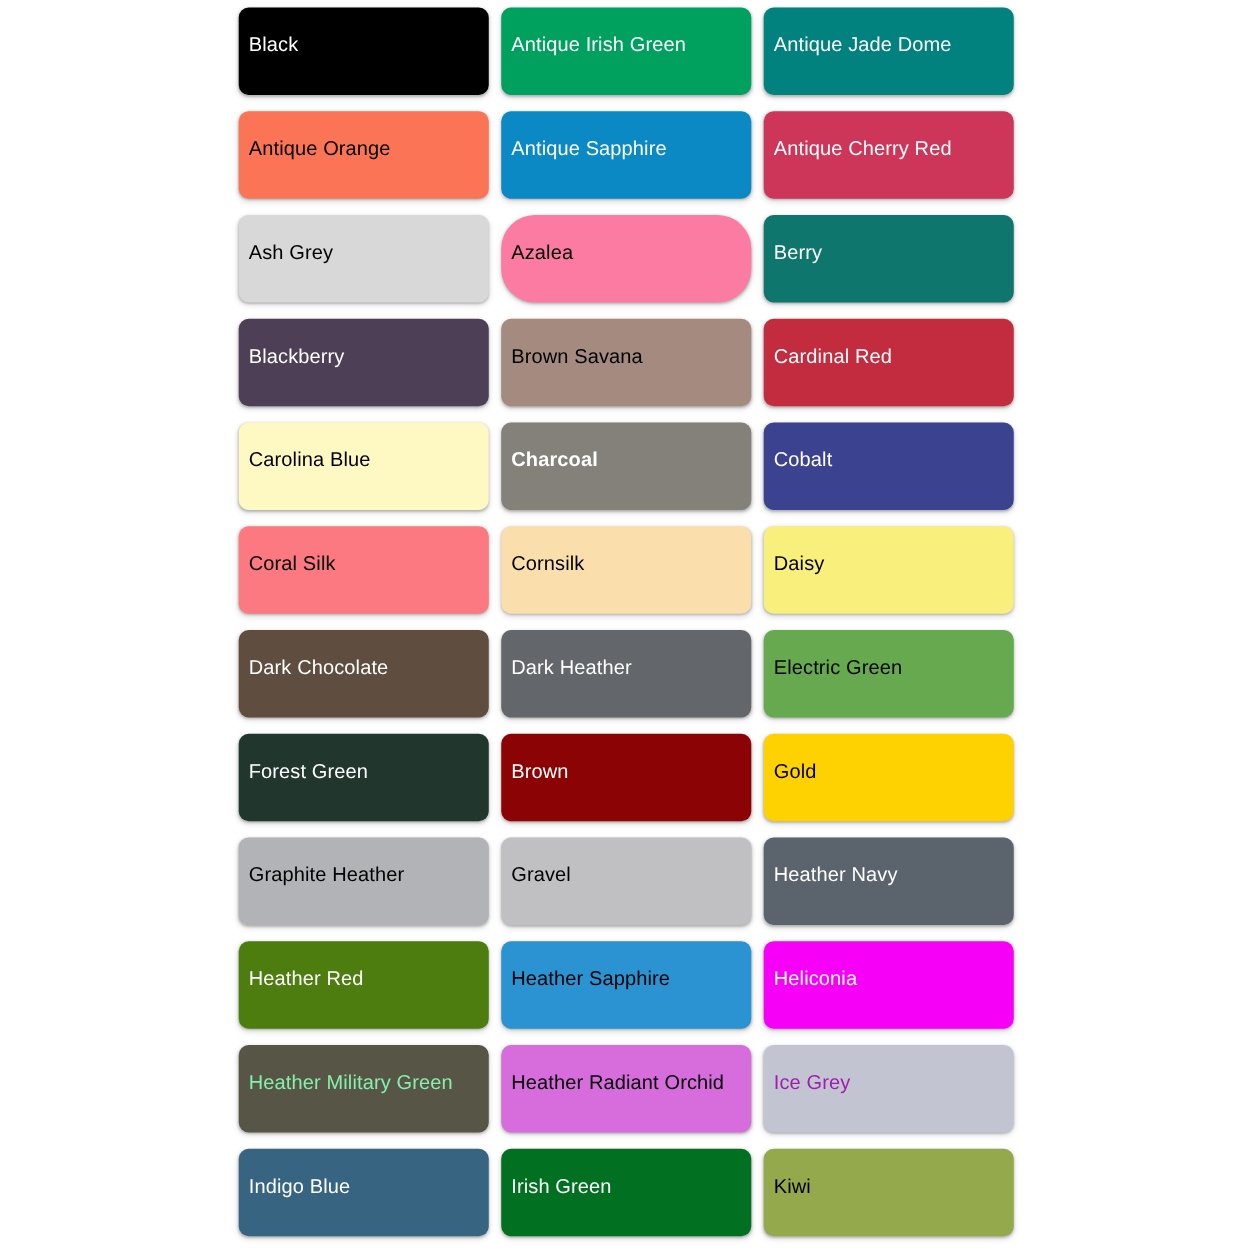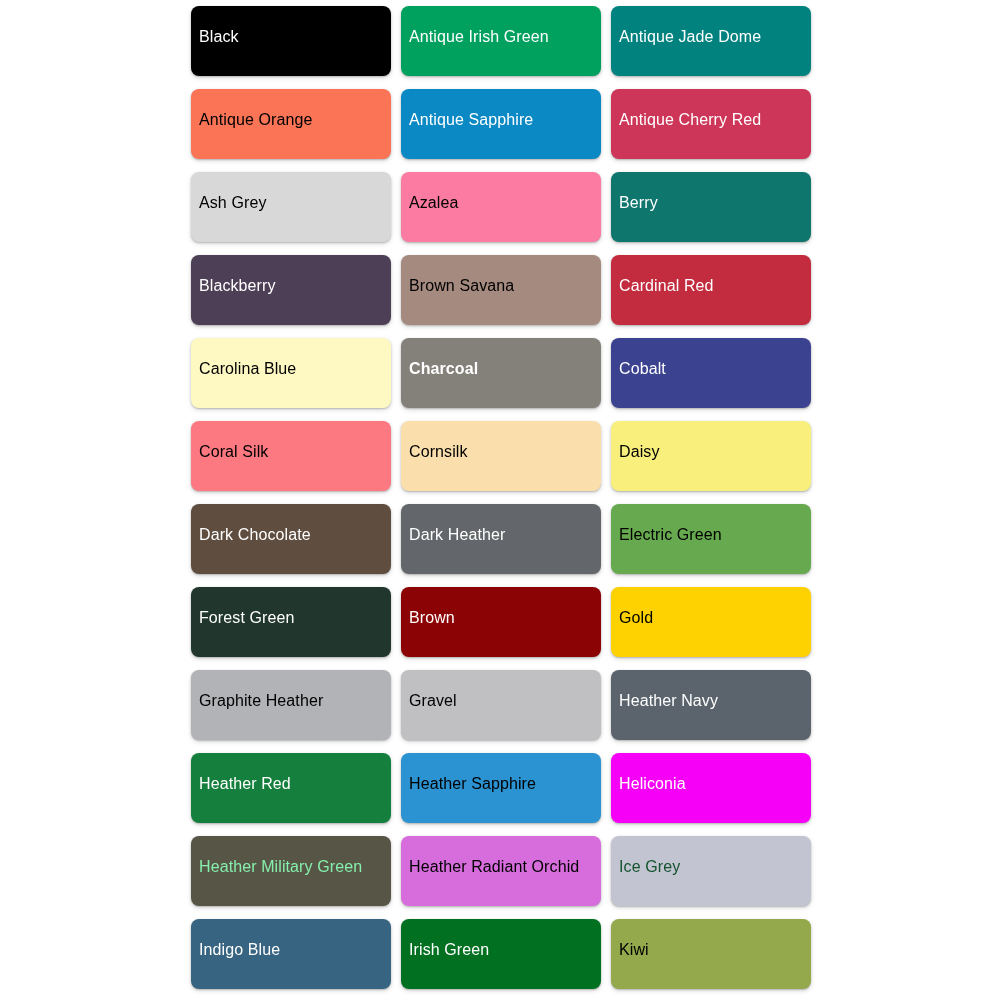--- a/index.html
+++ b/index.html
@@ -59,21 +59,21 @@
     </div>
     <div class="swatch-card" style="background-color: rgb(11, 137, 196);">
       <span class="swatch-label" style="color: rgb(255, 255, 255);">Antique Sapphire</span>
     </div>
     <div class="swatch-card" style="background-color: rgb(205, 54, 88);">
       <span class="swatch-label" style="color: rgb(255, 255, 255);">Antique Cherry Red</span>
     </div>
     <div class="swatch-card" style="background-color: rgb(216, 216, 216); padding-left: 16px;">
       <span class="swatch-label" style="color: rgb(0, 0, 0);">Ash Grey</span>
     </div>
-    <div class="swatch-card" style="background-color: rgb(251, 123, 162);">
+    <div class="swatch-card" style="background-color: rgb(251, 123, 162); border-radius: 27px;">
       <span class="swatch-label" style="color: rgb(0, 0, 0);">Azalea</span>
     </div>
     <div class="swatch-card" style="background-color: #0f766e;">
       <span class="swatch-label" style="color: rgb(255, 255, 255);">Berry</span>
     </div>
     <div class="swatch-card" style="background-color: rgb(77, 63, 85);">
       <span class="swatch-label" style="color: rgb(255, 255, 255);">Blackberry</span>
     </div>
     <div class="swatch-card" style="background-color: rgb(164, 138, 127);">
       <span class="swatch-label" style="color: rgb(0, 0, 0);">Brown Savana</span>
@@ -119,37 +119,37 @@
     </div>
     <div class="swatch-card" style="background-color: rgb(177, 179, 182);">
       <span class="swatch-label" style="color: rgb(0, 0, 0);">Graphite Heather</span>
     </div>
     <div class="swatch-card" style="background-color: rgb(192, 192, 195);">
       <span class="swatch-label" style="color: rgb(0, 0, 0);">Gravel</span>
     </div>
     <div class="swatch-card" style="background-color: rgb(91, 100, 109);">
       <span class="swatch-label" style="color: rgb(255, 255, 255);">Heather Navy</span>
     </div>
-    <div class="swatch-card" style="background-color: #15803d;">
+    <div class="swatch-card" style="background-color: #4d7c0f;">
       <span class="swatch-label" style="color: rgb(255, 255, 255);">Heather Red</span>
     </div>
     <div class="swatch-card" style="background-color: rgb(43, 147, 209);">
       <span class="swatch-label" style="color: rgb(0, 0, 0);">Heather Sapphire</span>
     </div>
     <div class="swatch-card" style="background-color: rgb(247, 0, 247);">
       <span class="swatch-label" style="color: rgb(255, 255, 255);">Heliconia</span>
     </div>
     <div class="swatch-card" style="background-color: rgb(86, 85, 70);">
       <span class="swatch-label" style="color: #86efac;">Heather Military Green</span>
     </div>
     <div class="swatch-card" style="background-color: rgb(215, 108, 221);">
       <span class="swatch-label" style="color: rgb(0, 0, 0);">Heather Radiant Orchid</span>
     </div>
     <div class="swatch-card" style="background-color: rgb(195, 196, 210);">
-      <span class="swatch-label" style="color: #14532d;">Ice Grey</span>
+      <span class="swatch-label" style="color: #a21caf;">Ice Grey</span>
     </div>
     <div class="swatch-card" style="background-color: rgb(55, 100, 128);">
       <span class="swatch-label" style="color: rgb(255, 255, 255);">Indigo Blue</span>
     </div>
     <div class="swatch-card" style="background-color: rgb(2, 112, 33);">
       <span class="swatch-label" style="color: rgb(255, 255, 255);">Irish Green</span>
     </div>
     <div class="swatch-card" style="background-color: rgb(147, 169, 75);">
       <span class="swatch-label" style="color: rgb(0, 0, 0);">Kiwi</span>
     </div>

